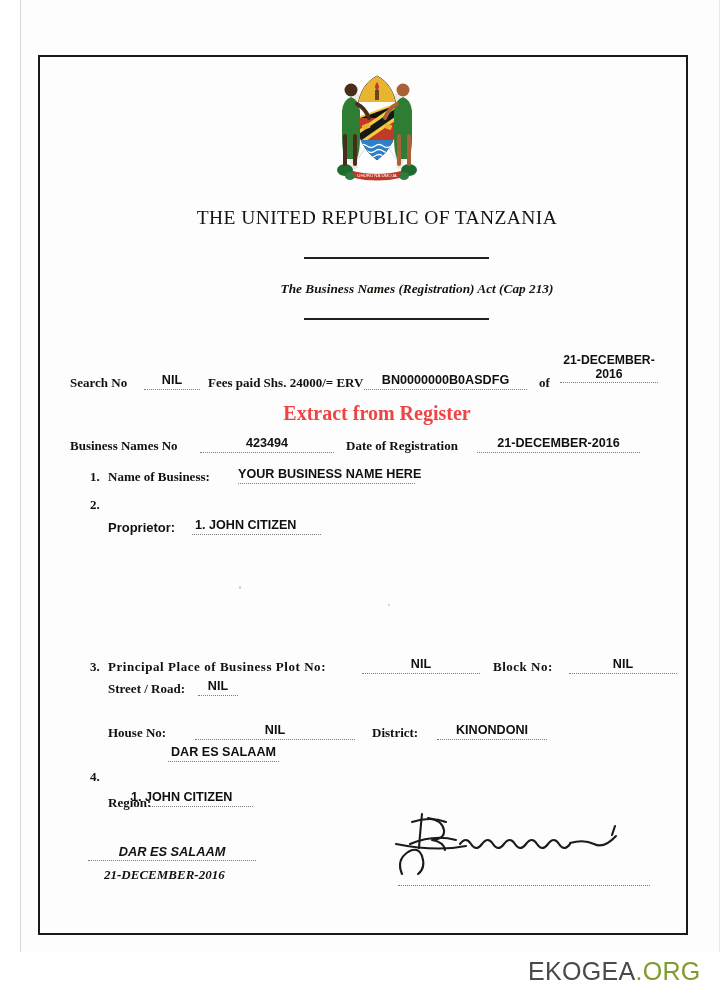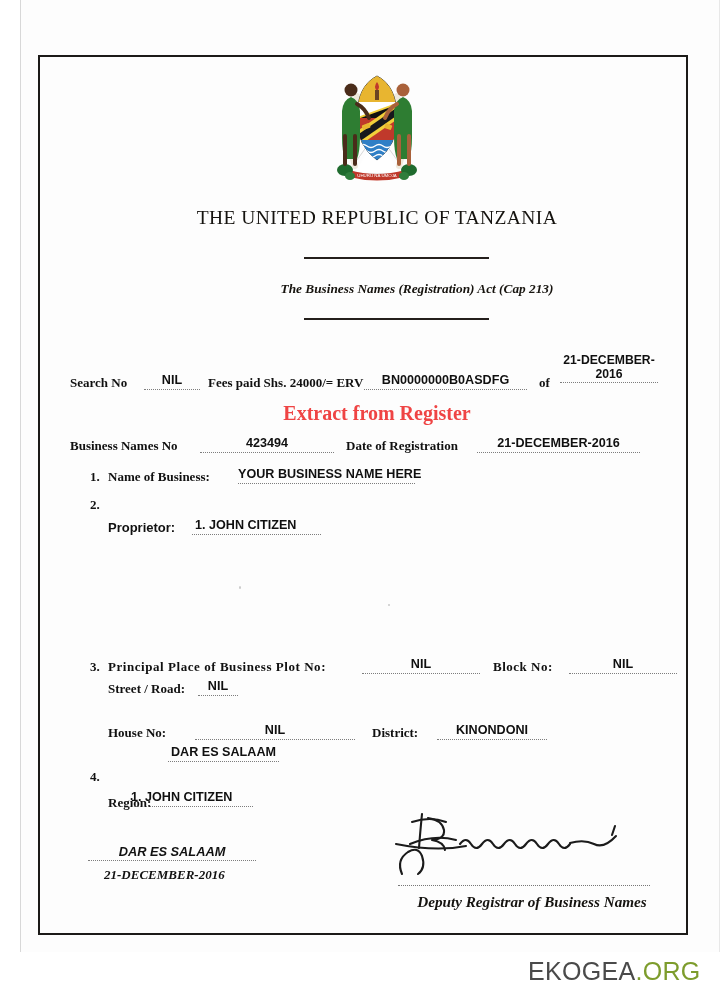--- a/index.html
+++ b/index.html
@@ -300,21 +300,20 @@
           <path d="M30 22 q18-6 34 0"></path>
           <path d="M46 18 q14 2 16 12 q1 9 -12 10 q12 2 13 10"></path>
           <path d="M28 44 q24-10 46-4"></path>
           <path d="M14 44 q40 8 70 2"></path>
           <path d="M78 44 q6-8 11 0 t11 0 t11 0 t11 0 t11 0 t11 0 t11 0 t11 0 t11 0 t11 0"></path>
           <path d="M188 43 q14-4 24 1 q10 5 22-8"></path>
           <path d="M233 26 l-3 9"></path>
         </g>
       </svg>
       <div id="sigline"></div>
-      <div id="sigtitle">Deputy Registrar of Business Names</div>
     </div>
 
   </div>
 </div>
 
 <div id="watermark">
   <span>EKOGEA</span><span class="org">.ORG</span>
 </div>
 
 </body></html>

